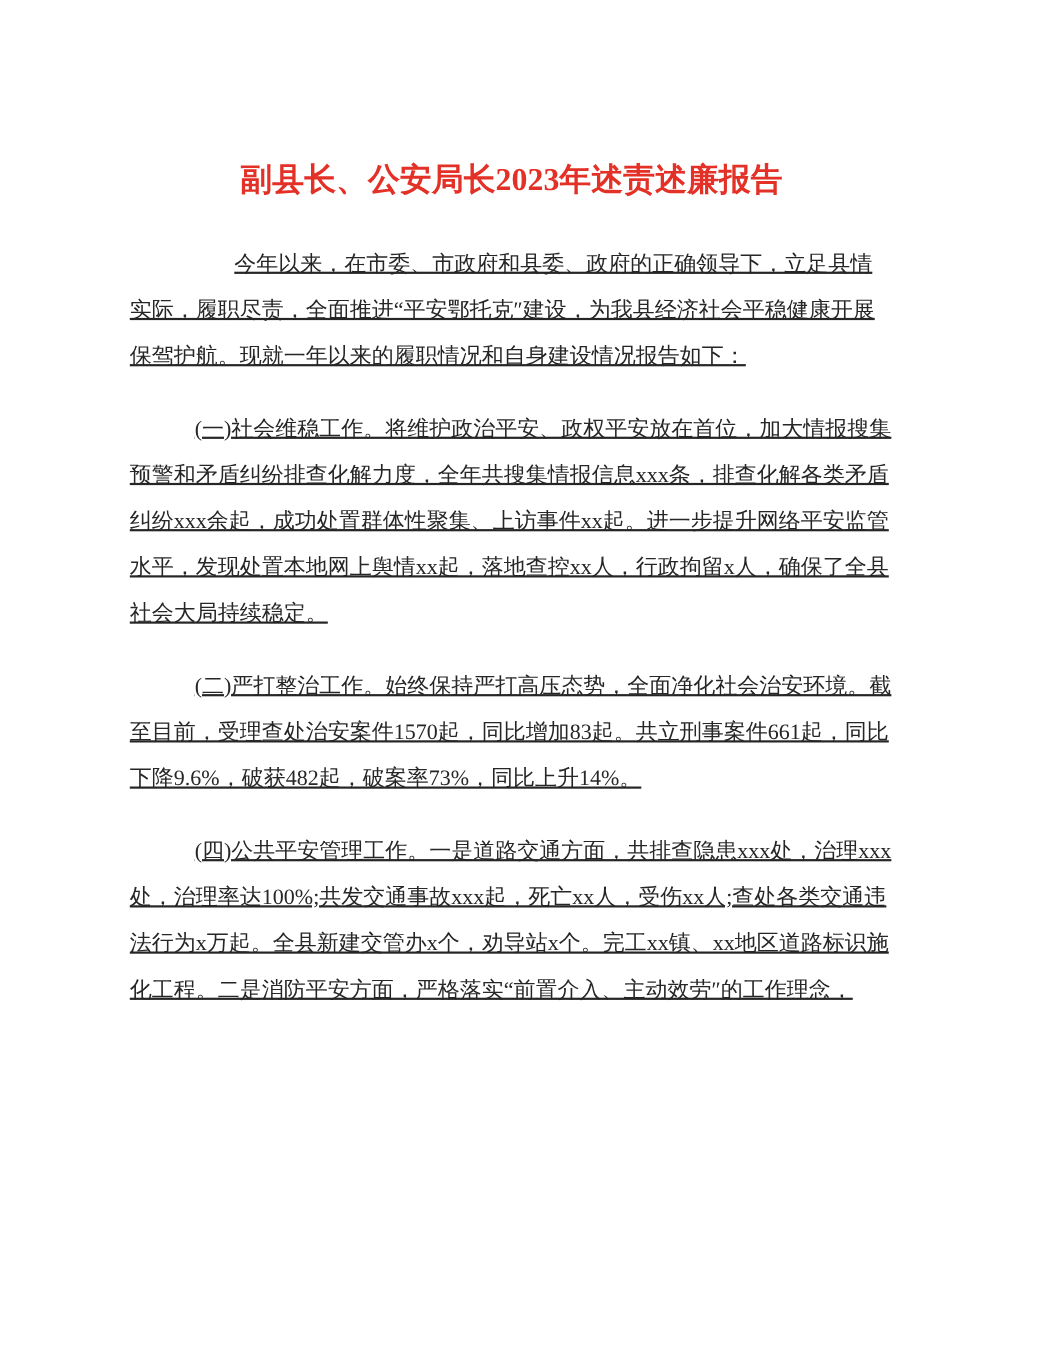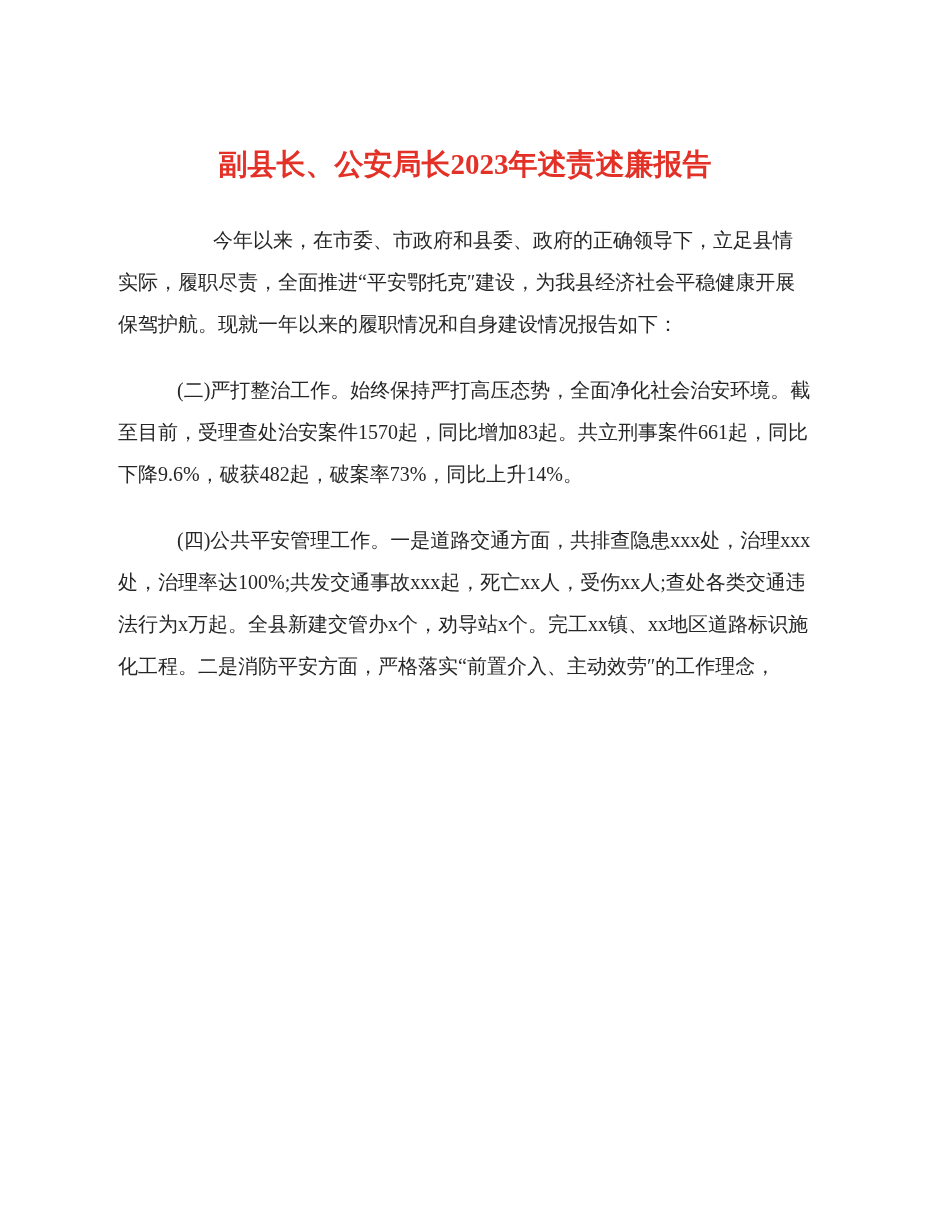--- a/index.html
+++ b/index.html
@@ -29,36 +29,38 @@
     
   }
   .para {
     font-size: 20px;
     line-height: 42px;
     color: #262626;
     text-align: left;
     text-indent: 59px;   
     margin: 0 0 24px 0;
     word-break: break-all;
+    text-decoration: underline;
   }
   .para-first {
     text-indent: 95px;   
   }
 </style>
 </head>
 <body>
 
 <div class="page">
   <div class="content">
 
     <h1 class="doc-title" style="color: rgb(227, 49, 39); text-align: center;">副县长、公安局长2023年述责述廉报告</h1>
 
     <p class="para para-first">今年以来，在市委、市政府和县委、政府的正确领导下，立足县情实际，履职尽责，全面推进“平安鄂托克″建设，为我县经济社会平稳健康开展保驾护航。现就一年以来的履职情况和自身建设情况报告如下：</p>
 
 
+    <p class="para">(一)社会维稳工作。将维护政治平安、政权平安放在首位，加大情报搜集预警和矛盾纠纷排查化解力度，全年共搜集情报信息xxx条，排查化解各类矛盾纠纷xxx余起，成功处置群体性聚集、上访事件xx起。进一步提升网络平安监管水平，发现处置本地网上舆情xx起，落地查控xx人，行政拘留x人，确保了全县社会大局持续稳定。</p>
 
     <p class="para">(二)严打整治工作。始终保持严打高压态势，全面净化社会治安环境。截至目前，受理查处治安案件1570起，同比增加83起。共立刑事案件661起，同比下降9.6%，破获482起，破案率73%，同比上升14%。</p>
 
 
     <p class="para">(四)公共平安管理工作。一是道路交通方面，共排查隐患xxx处，治理xxx处，治理率达100%;共发交通事故xxx起，死亡xx人，受伤xx人;查处各类交通违法行为x万起。全县新建交管办x个，劝导站x个。完工xx镇、xx地区道路标识施化工程。二是消防平安方面，严格落实“前置介入、主动效劳″的工作理念，</p>
 
   </div>
 </div>
 
 </body></html>

